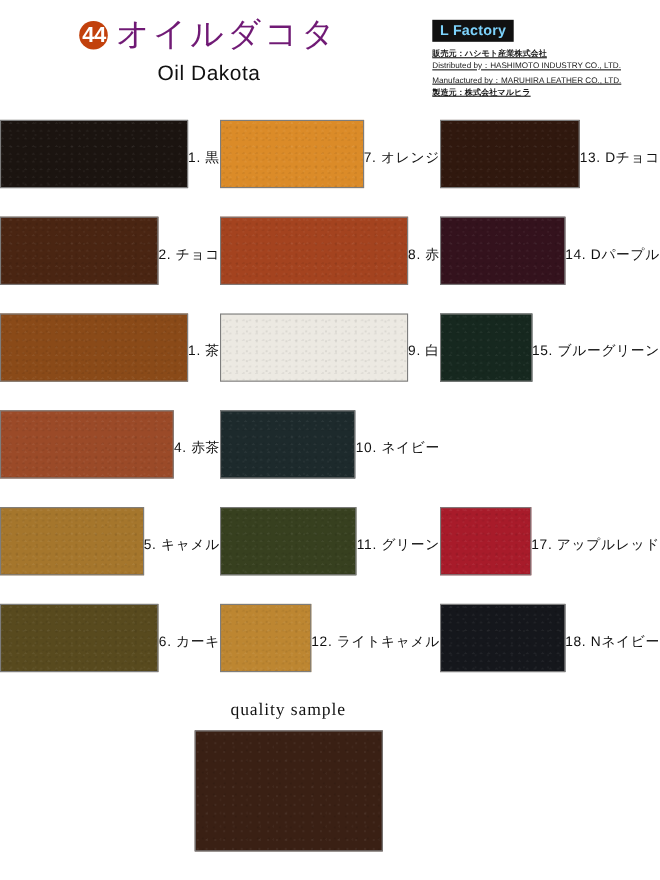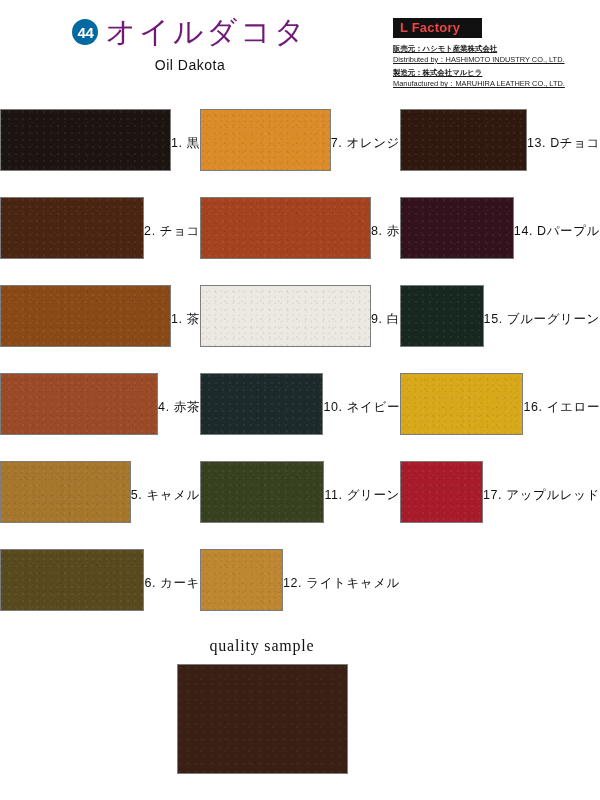--- a/index.html
+++ b/index.html
@@ -33,57 +33,57 @@
     display: flex;
     align-items: center;
     justify-content: center;
     gap: 7px;
     height: 36px;
   }
   .badge {
     width: 26px;
     height: 26px;
     border-radius: 50%;
-    background: #0369a1;
+    background: #c2410c;
     color: #ffffff;
-    font-size: 15px;
+    font-size: 20px;
     font-weight: bold;
     display: flex;
     align-items: center;
     justify-content: center;
     letter-spacing: -0.5px;
     flex: 0 0 auto;
   }
   .title-ja {
     font-size: 30px;
     font-weight: 500;
     letter-spacing: 3px;
     line-height: 1;
     color: #701a75;
   }
   .title-en {
-    font-size: 14px;
+    font-size: 19px;
     letter-spacing: 0.5px;
     margin-top: 7px;
     color: #111111;
   }
 
   .factory-block {
     position: absolute;
     left: 393px;
     top: 18px;
     width: 200px;
   }
   .factory-tag {
     display: inline-block;
     background: #111111;
-    color: #ef4444;
+    color: #7dd3fc;
     font-size: 13px;
     font-weight: bold;
-    padding: 2px 22px 3px 7px;
+    padding: 2px 7px 3px 7px;
     letter-spacing: 0.2px;
   }
   .factory-lines {
     margin-top: 6px;
   }
   .factory-lines .ln {
     font-size: 7.4px;
     line-height: 1.45;
     color: #1a1a1a;
     white-space: nowrap;
@@ -189,22 +189,22 @@
     </div>
     <div class="title-en">Oil Dakota</div>
   </div>
 
   <div class="factory-block">
     <span class="factory-tag">L Factory</span>
     <div class="factory-lines">
       <div class="ln ja">販売元：ハシモト産業株式会社</div>
       <div class="ln">Distributed by：HASHIMOTO INDUSTRY CO., LTD.</div>
       <div class="gap"></div>
+      <div class="ln">Manufactured by：MARUHIRA LEATHER CO., LTD.</div>
       <div class="ln ja">製造元：株式会社マルヒラ</div>
-      <div class="ln">Manufactured by：MARUHIRA LEATHER CO., LTD.</div>
     </div>
   </div>
 
 </div>
 
 <div class="grid" id="swatch-grid">
     <div class="grid-row">
       <div class="cell">
         <div class="swatch" style="background: rgb(27, 20, 16);"></div>
         <div class="swatch-label">1. 黒</div>
@@ -248,24 +248,20 @@
     </div>
     <div class="grid-row">
       <div class="cell">
         <div class="swatch" style="background: rgb(155, 74, 40);"></div>
         <div class="swatch-label">4. 赤茶</div>
       </div>
       <div class="cell">
         <div class="swatch" style="background: rgb(29, 42, 44);"></div>
         <div class="swatch-label">10. ネイビー</div>
       </div>
-      <div class="cell">
-        <div class="swatch" style="background: rgb(214, 168, 26);"></div>
-        <div class="swatch-label">16.  イエロー</div>
-      </div>
     </div>
     <div class="grid-row">
       <div class="cell">
         <div class="swatch" style="background: rgb(165, 118, 44);"></div>
         <div class="swatch-label">5. キャメル</div>
       </div>
       <div class="cell">
         <div class="swatch" style="background: rgb(55, 64, 31);"></div>
         <div class="swatch-label">11. グリーン</div>
       </div>
@@ -275,20 +271,24 @@
       </div>
     </div>
     <div class="grid-row">
       <div class="cell">
         <div class="swatch" style="background: rgb(88, 74, 30);"></div>
         <div class="swatch-label">6. カーキ</div>
       </div>
       <div class="cell">
         <div class="swatch" style="background: rgb(189, 134, 49);"></div>
         <div class="swatch-label">12. ライトキャメル</div>
+      </div>
+      <div class="cell">
+        <div class="swatch" style="background: rgb(21, 23, 28);"></div>
+        <div class="swatch-label">18.  Nネイビー</div>
       </div>
     </div>
   </div>
 
 <div class="quality">
   <div class="quality-title">quality sample</div>
   <div class="quality-swatch" id="quality-swatch" style="background: rgb(58, 32, 20);"></div>
 </div>
 
 </body></html>

